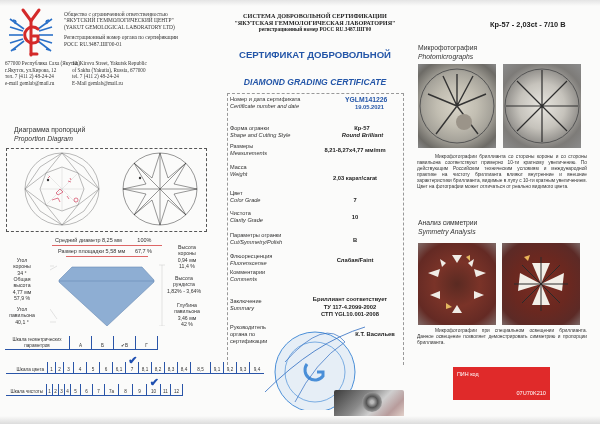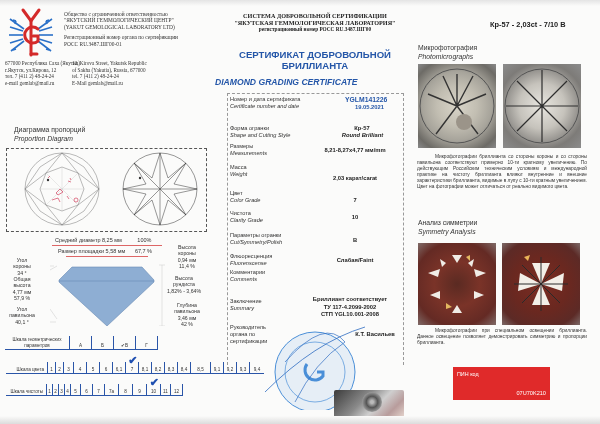--- a/index.html
+++ b/index.html
@@ -30,21 +30,21 @@
   .scale .cell { border-left: 1.2px solid #2a55a8; height: 11px; display: flex; align-items: flex-end; justify-content: center; padding-bottom: 1px; position: relative; }
   .scale .check { position: absolute; top: -7px; left: 50%; transform: translateX(-40%); color: #1f4fb0; font-size: 11px; font-weight: bold; line-height: 11px; }
   .geo-scale { position: absolute; left: 5px; top: 336px; display: flex; font-size: 4.6px; color: #333; border-bottom: 1.3px solid #2a55a8; }
   .geo-scale .lbl { width: 64px; text-align: center; line-height: 5.5px; padding: 1px 0; }
   .geo-scale .cell { width: 22px; border-left: 1.2px solid #2a55a8; display: flex; align-items: flex-end; justify-content: center; padding-bottom: 1px; position: relative; }
 
   
   .mid-head { position: absolute; left: 215px; top: 12px; width: 200px; text-align: center; font-family: "Liberation Serif", serif; font-weight: bold; font-size: 6.2px; line-height: 7.2px; color: #222; }
   .mid-head .small { font-size: 5.3px; }
   .cert-title { position: absolute; left: 215px; top: 49px; width: 200px; text-align: center; font-weight: bold; font-size: 9.6px; line-height: 11px; color: #2456a8; }
-  .cert-title-en { position: absolute; left: 215px; top: 77px; width: 200px; font-weight: bold; font-style: italic; font-size: 8.6px; color: #2456a8; }
+  .cert-title-en { position: absolute; left: 215px; top: 77px; width: 200px; text-align: center; font-weight: bold; font-style: italic; font-size: 8.6px; color: #2456a8; }
   .frame { position: absolute; left: 227px; top: 93px; width: 177px; height: 272px; border: 1px dashed #999; border-bottom: none; }
   .field { position: absolute; left: 230px; font-size: 5.6px; line-height: 7px; color: #333; }
   .field .en { font-style: italic; }
   .val { position: absolute; font-size: 5.8px; font-weight: bold; color: #222; text-align: center; }
   .val.blue { color: #2456a8; }
   .val .it { font-style: italic; }
   .stamp { position: absolute; left: 255px; top: 322px; width: 120px; height: 88px; }
 
   
   .top-code { position: absolute; left: 490px; top: 20px; font-size: 7.4px; font-weight: bold; color: #222; }
@@ -315,21 +315,20 @@
     <div class="cell" style="width:1px;"></div>
   </div>
 
   <div class="mid-head">
     <div>СИСТЕМА ДОБРОВОЛЬНОЙ СЕРТИФИКАЦИИ</div>
     <div>"ЯКУТСКАЯ ГЕММОЛОГИЧЕСКАЯ ЛАБОРАТОРИЯ"</div>
     <div class="small">регистрационный номер РОСС RU.3487.ШГ00</div>
   </div>
   <div class="cert-title">
     <div>СЕРТИФИКАТ ДОБРОВОЛЬНОЙ</div>
-    <div>БРИЛЛИАНТА</div>
   </div>
   <div class="cert-title-en">DIAMOND GRADING CERTIFICATE</div>
 
   <div class="frame"></div>
 
   <div class="field" style="top:96px;">
     <div>Номер и дата сертификата</div>
     <div class="en">Certificate number and date</div>
   </div>
   <div class="val blue" style="left:345px; top:96px; font-size:6.8px;">YGLM141226</div>

